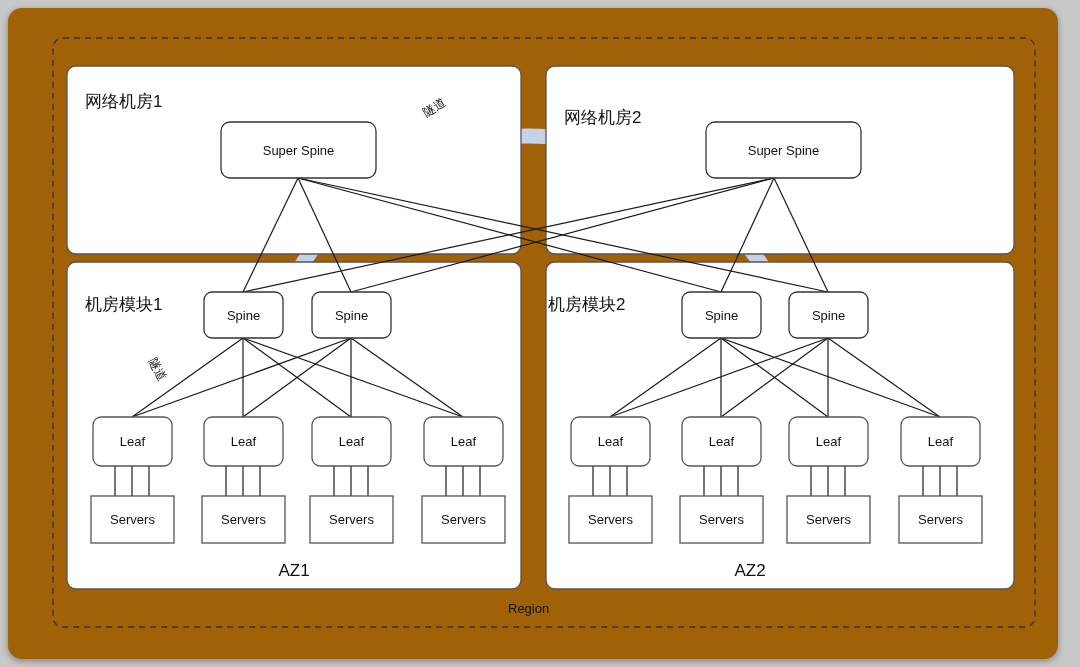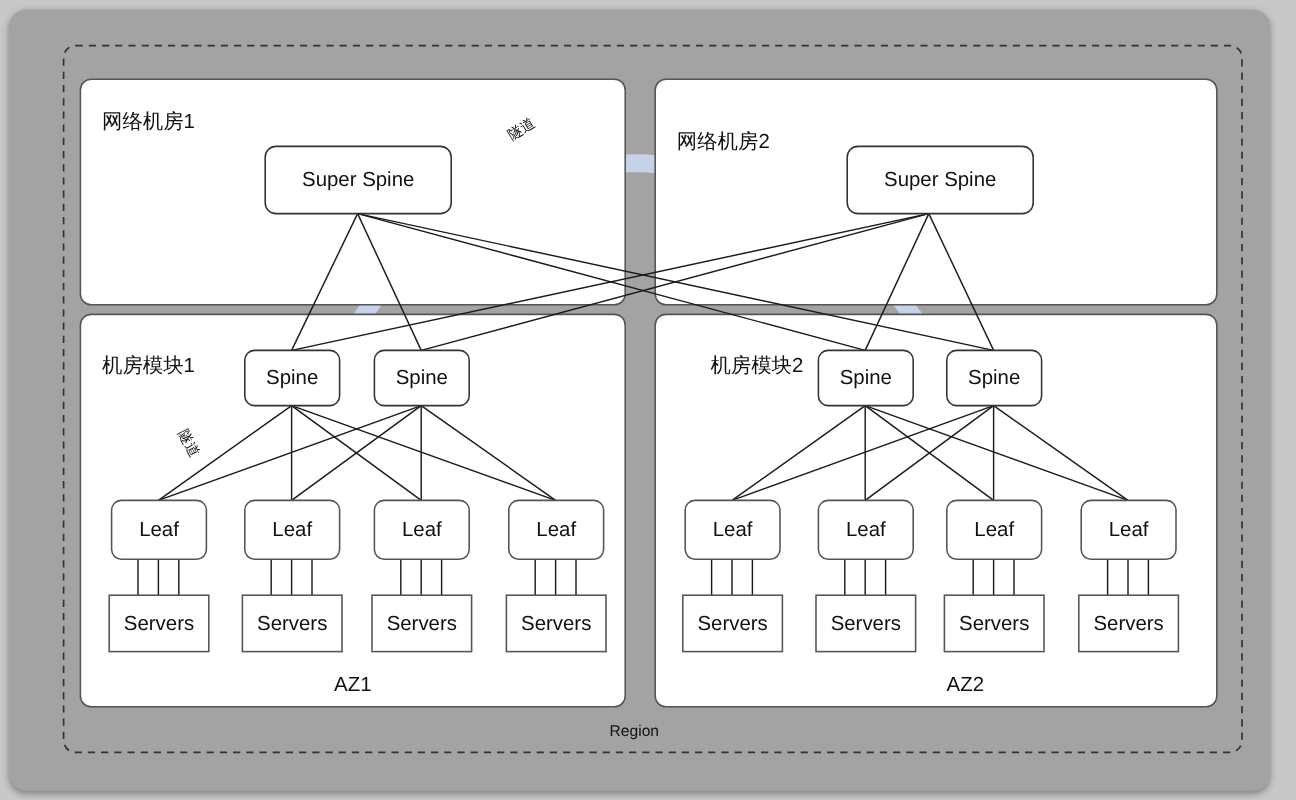--- a/index.html
+++ b/index.html
@@ -3,29 +3,29 @@
 <meta charset="utf-8">
 <style>
   html,body{margin:0;padding:0;}
   body{
     width:1080px;height:667px;overflow:hidden;
     background:#c8c8c8;
     font-family:"Liberation Sans","DejaVu Sans",sans-serif;
   }
   #canvas{
     position:absolute;left:8px;top:8px;width:1050px;height:651px;
-    background:#a3a3a3;border-radius:14px;
+    background:#a16207;border-radius:14px;
     box-shadow:0 2px 6px rgba(0,0,0,.35);
     overflow:hidden;
   }
   #svg{position:absolute;left:0;top:0;width:1050px;height:651px;}
   .nodelabel{
     position:absolute;
     display:flex;align-items:center;justify-content:center;
-    font-size:17px;color:#111;white-space:nowrap;
+    font-size:13px;color:#111;white-space:nowrap;
     pointer-events:none;
   }
   .zone-title{
     position:absolute;font-size:17px;color:#111;white-space:nowrap;
   }
   .az-label{
     position:absolute;font-size:17px;color:#111;white-space:nowrap;
     text-align:center;
   }
   .region-label{
@@ -154,21 +154,21 @@
 
     <rect x="561" y="488" width="83" height="47" fill="#ffffff" stroke="#555" stroke-width="1.3"></rect>
     <rect x="672" y="488" width="83" height="47" fill="#ffffff" stroke="#555" stroke-width="1.3"></rect>
     <rect x="779" y="488" width="83" height="47" fill="#ffffff" stroke="#555" stroke-width="1.3"></rect>
     <rect x="891" y="488" width="83" height="47" fill="#ffffff" stroke="#555" stroke-width="1.3"></rect>
   </svg>
 
   <div class="zone-title" style="left:77px;top:82px;">网络机房1</div>
   <div class="zone-title" style="left:556px;top:98px;">网络机房2</div>
   <div class="zone-title" style="left:77px;top:285px;">机房模块1</div>
-  <div class="zone-title" style="left:584px;top:285px;">机房模块2</div>
+  <div class="zone-title" style="left:540px;top:285px;">机房模块2</div>
 
   <div class="nodelabel" style="left:213px;top:114px;width:155px;height:56px;">Super Spine</div>
   <div class="nodelabel" style="left:698px;top:114px;width:155px;height:56px;">Super Spine</div>
 
   <div class="nodelabel" style="left:196px;top:284px;width:79px;height:46px;">Spine</div>
   <div class="nodelabel" style="left:304px;top:284px;width:79px;height:46px;">Spine</div>
   <div class="nodelabel" style="left:674px;top:284px;width:79px;height:46px;">Spine</div>
   <div class="nodelabel" style="left:781px;top:284px;width:79px;height:46px;">Spine</div>
 
   <div class="nodelabel" style="left:85px;top:409px;width:79px;height:49px;">Leaf</div>
@@ -185,20 +185,20 @@
   <div class="nodelabel" style="left:194px;top:488px;width:83px;height:47px;">Servers</div>
   <div class="nodelabel" style="left:302px;top:488px;width:83px;height:47px;">Servers</div>
   <div class="nodelabel" style="left:414px;top:488px;width:83px;height:47px;">Servers</div>
 
   <div class="nodelabel" style="left:561px;top:488px;width:83px;height:47px;">Servers</div>
   <div class="nodelabel" style="left:672px;top:488px;width:83px;height:47px;">Servers</div>
   <div class="nodelabel" style="left:779px;top:488px;width:83px;height:47px;">Servers</div>
   <div class="nodelabel" style="left:891px;top:488px;width:83px;height:47px;">Servers</div>
 
   <div class="az-label" style="left:256px;top:553px;width:60px;">AZ1</div>
-  <div class="az-label" style="left:752px;top:553px;width:60px;text-align:right;">AZ2</div>
+  <div class="az-label" style="left:712px;top:553px;width:60px;">AZ2</div>
 
   <div class="region-label" style="left:500px;top:593px;">Region</div>
 
   <div class="tunnel-label" style="left:412px;top:99px;transform:rotate(-32deg);transform-origin:left top;">隧道</div>
   <div class="tunnel-label" style="left:151px;top:347px;transform:rotate(62deg);transform-origin:left top;">隧道</div>
 
 </div>
 
 </body></html>

